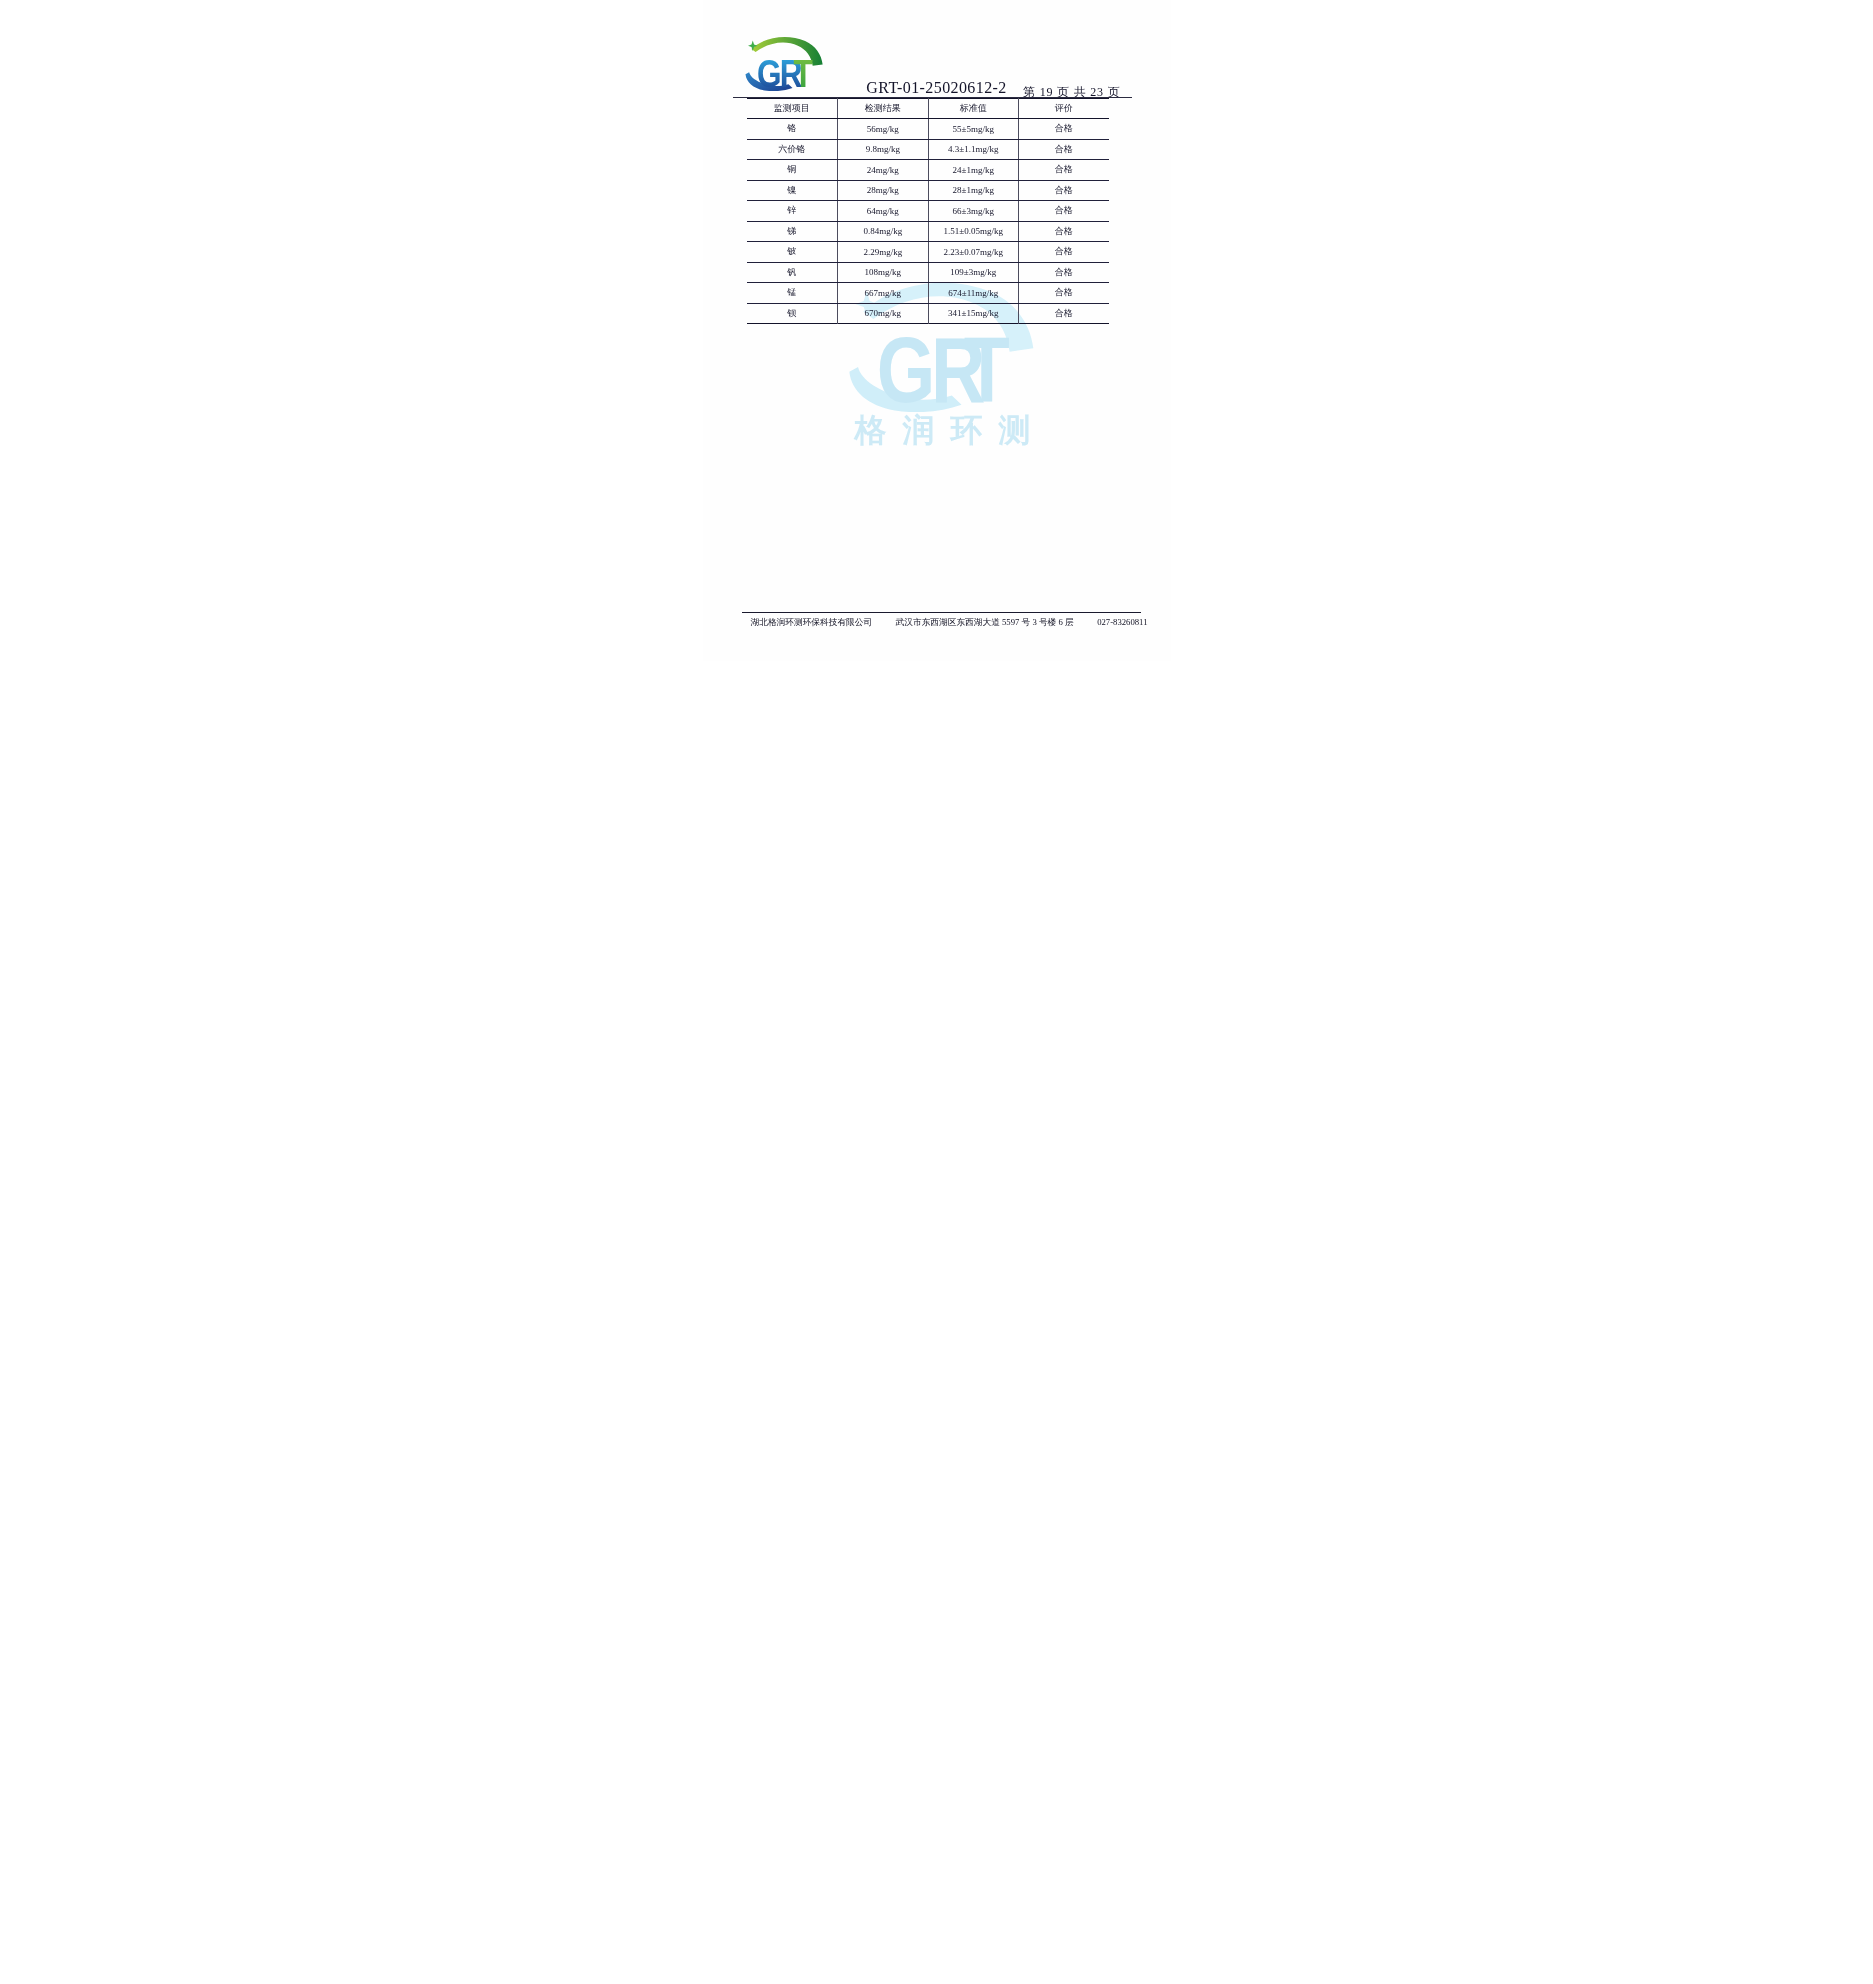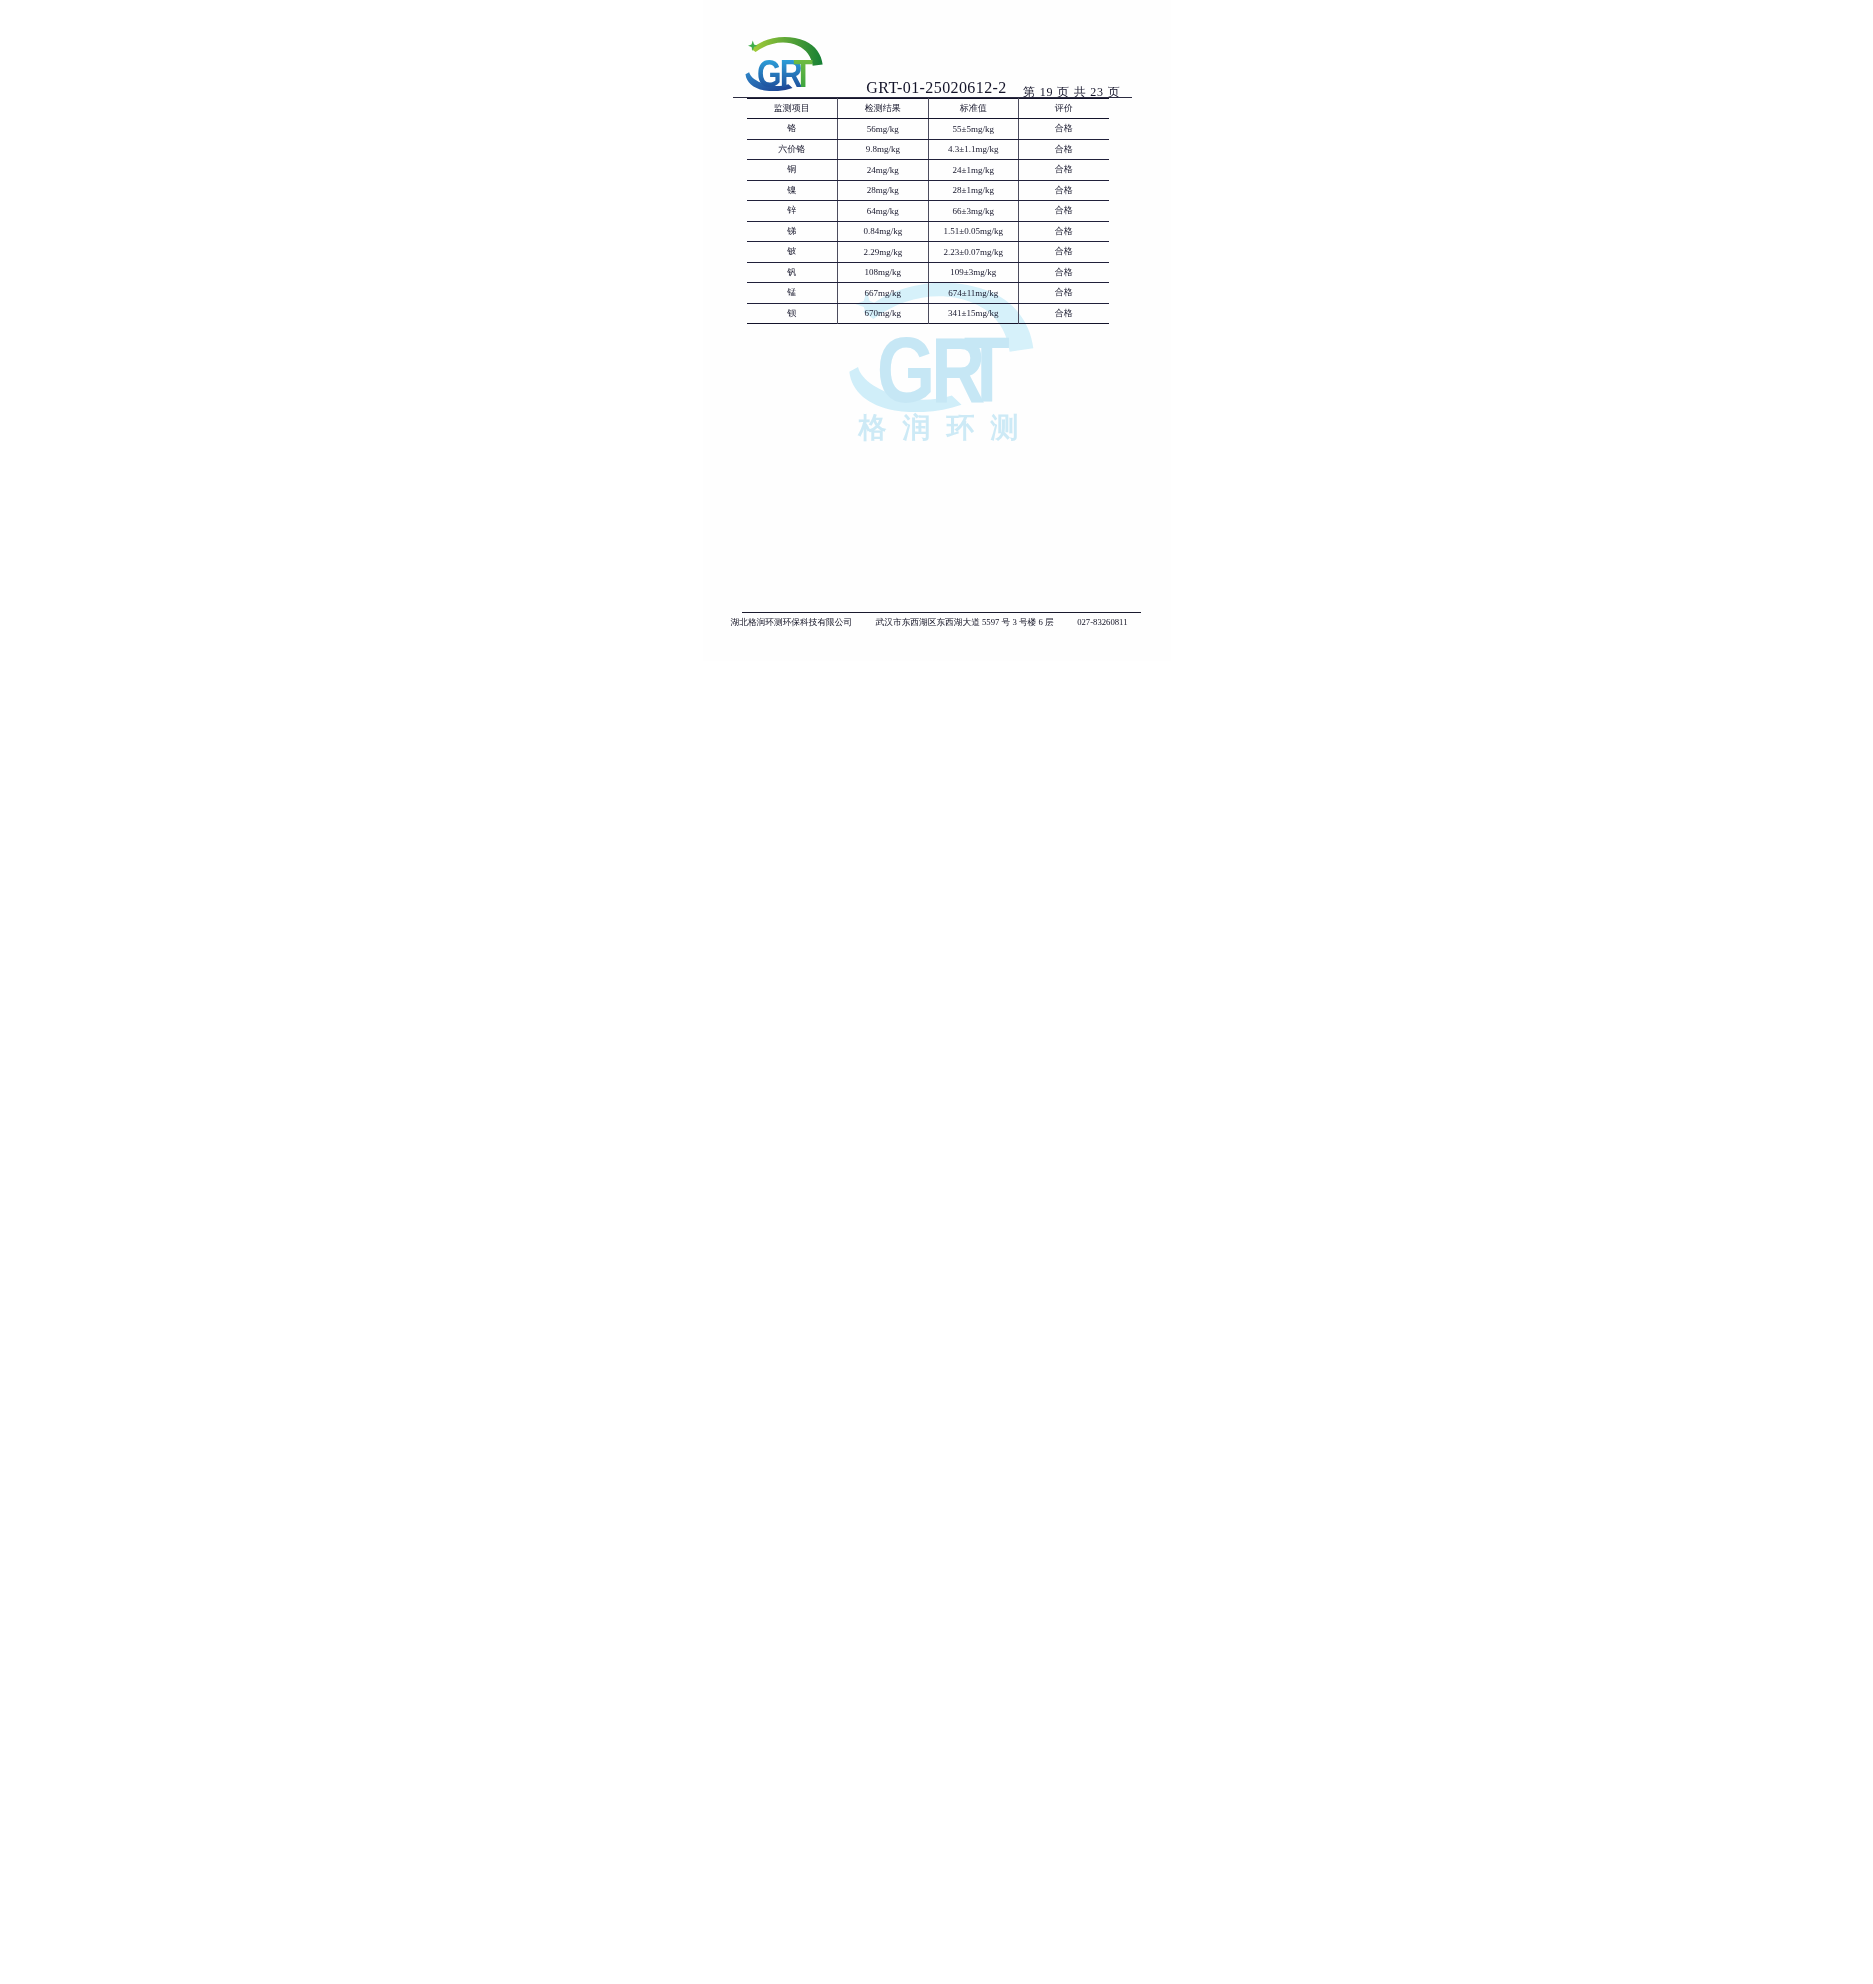--- a/index.html
+++ b/index.html
@@ -46,31 +46,31 @@
   table.results thead th { height:19px; border-bottom:1.6px solid #13132a; }
   table.results tbody td { height:19.5px; border-bottom:1.2px solid #20203a; }
   table.results tbody tr:last-child td { border-bottom:none; }
   table.results th + th, table.results td + td { border-left:0.6px solid #4c4c5e;text-align:center; }
 
   
   .watermark-logo { position:absolute; left:141px; top:278px; width:192px; height:134px; }
   .watermark-text {
     position:absolute; left:136px; top:409px; width:200px;
     text-align:center; font-family:"Liberation Sans","DejaVu Sans",sans-serif;
-    font-weight:bold; font-size:28px; color:#cdeaf6;
+    font-weight:bold; font-size:32px; color:#cdeaf6;
     letter-spacing:16px; text-indent:16px; white-space:nowrap;
   }
 
   
   .footer-rule {
     position:absolute; left:39px; top:612px; width:399px; height:1px;
     background:#1a1a2e;
   }
   .footer-row {
-    position:absolute; left:28px; top:617px; width:397px;
+    position:absolute; left:48px; top:617px; width:397px;
     display:flex; justify-content:space-between; align-items:baseline;
     font-size:8.7px; color:#101022; white-space:pre;
   }
 </style>
 </head>
 <body>
 
 <div class="page">
 
   <div class="layer watermark-layer">

